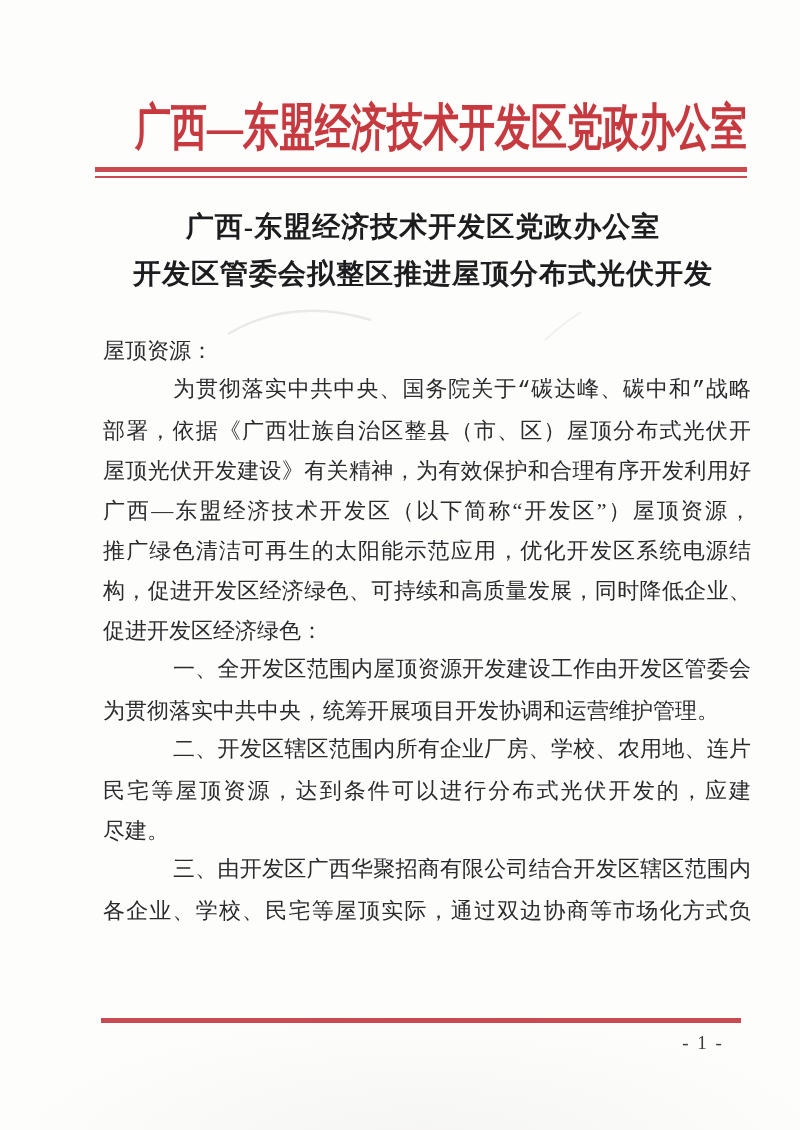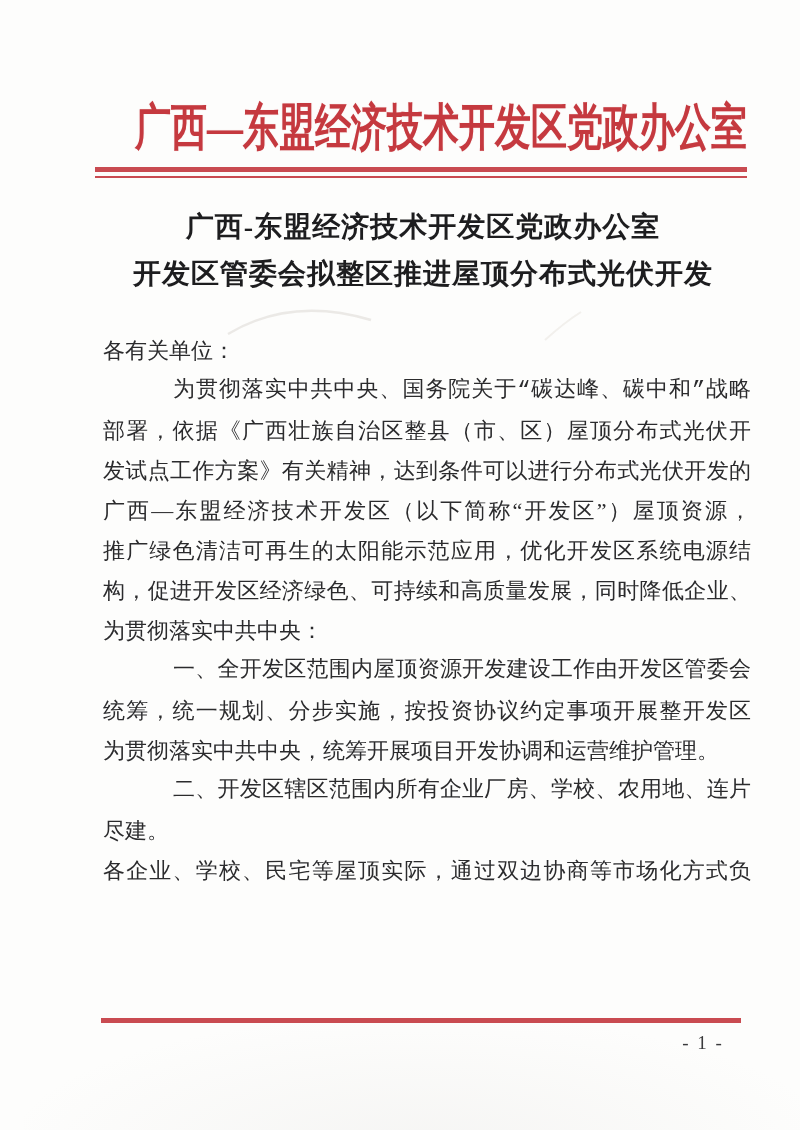--- a/index.html
+++ b/index.html
@@ -119,33 +119,34 @@
 
   <div class="rule rule-thick"></div>
   <div class="rule rule-thin"></div>
 
   <div class="doc-title">
     <div>广西-东盟经济技术开发区党政办公室</div>
     <div>开发区管委会拟整区推进屋顶分布式光伏开发</div>
   </div>
 
   <div class="doc-body">
-      <div class="line">各有关单位：</div>
+      <div class="line">屋顶资源：</div>
       <div class="line indent just">为贯彻落实中共中央、国务院关于“碳达峰、碳中和”战略</div>
       <div class="line just">部署，依据《广西壮族自治区整县（市、区）屋顶分布式光伏开</div>
-      <div class="line just">发试点工作方案》有关精神，达到条件可以进行分布式光伏开发的</div>
+      <div class="line just">屋顶光伏开发建设》有关精神，为有效保护和合理有序开发利用好</div>
       <div class="line just">广西—东盟经济技术开发区（以下简称“开发区”）屋顶资源，</div>
       <div class="line just">推广绿色清洁可再生的太阳能示范应用，优化开发区系统电源结</div>
       <div class="line just">构，促进开发区经济绿色、可持续和高质量发展，同时降低企业、</div>
-      <div class="line">为贯彻落实中共中央：</div>
+      <div class="line">促进开发区经济绿色：</div>
       <div class="line indent just">一、全开发区范围内屋顶资源开发建设工作由开发区管委会</div>
-      <div class="line just">统筹，统一规划、分步实施，按投资协议约定事项开展整开发区</div>
       <div class="line">为贯彻落实中共中央，统筹开展项目开发协调和运营维护管理。</div>
       <div class="line indent just">二、开发区辖区范围内所有企业厂房、学校、农用地、连片</div>
+      <div class="line just">民宅等屋顶资源，达到条件可以进行分布式光伏开发的，应建</div>
       <div class="line">尽建。</div>
+      <div class="line indent just">三、由开发区广西华聚招商有限公司结合开发区辖区范围内</div>
       <div class="line just">各企业、学校、民宅等屋顶实际，通过双边协商等市场化方式负</div>
     </div>
 
   <div class="footer-rule"></div>
 
   <div class="page-number">- 1 -</div>
 
 </div>
 
 </body></html>

